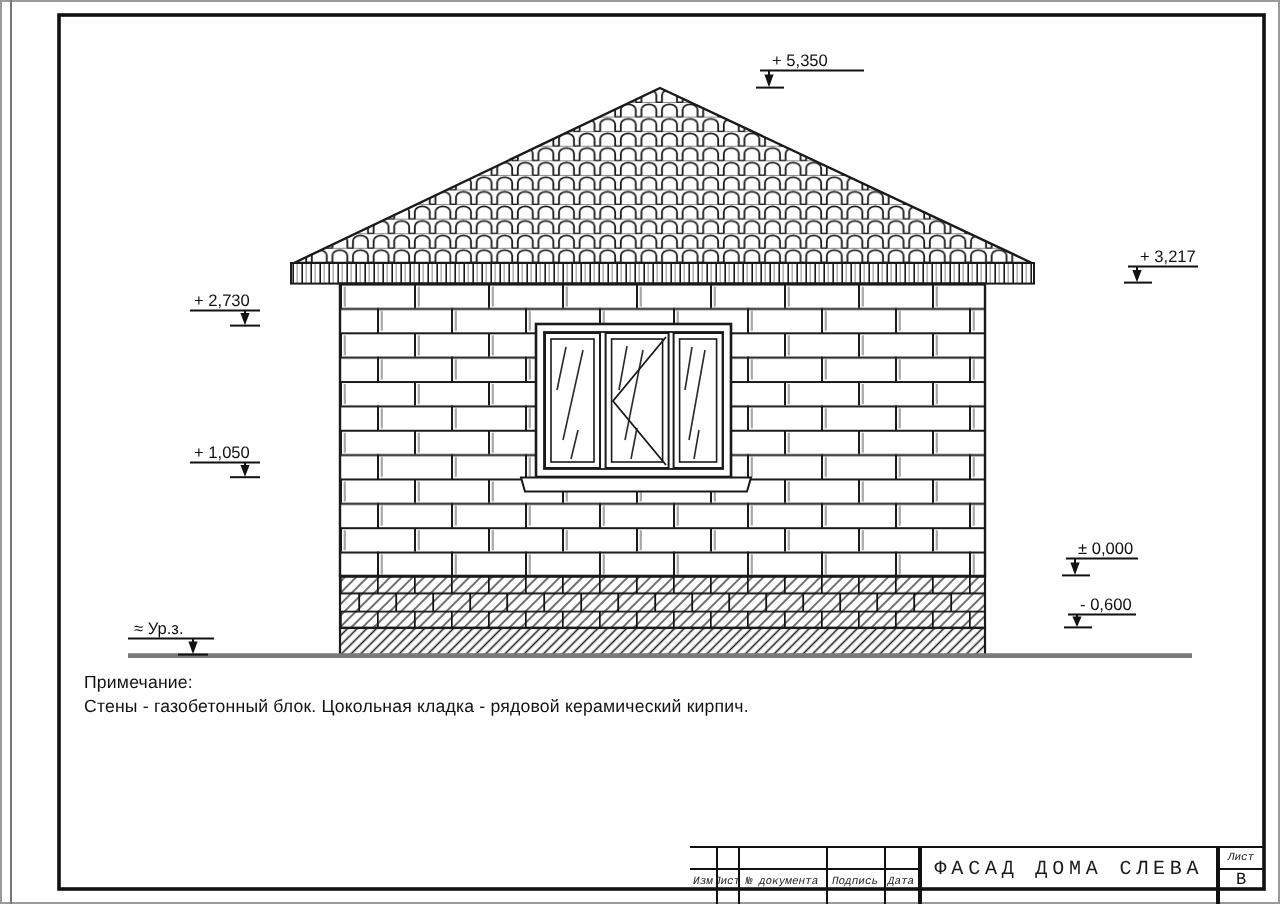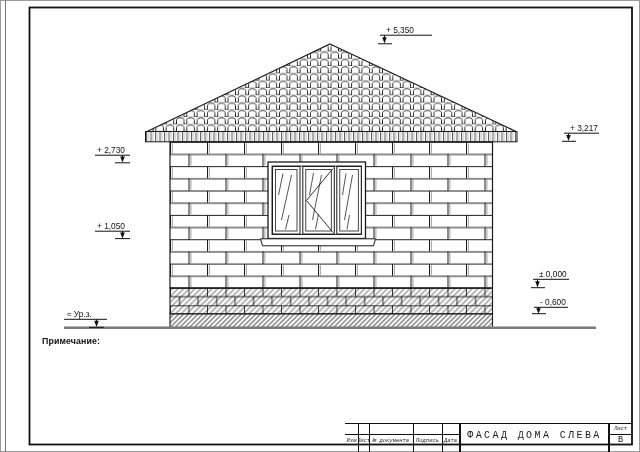--- a/index.html
+++ b/index.html
@@ -4,21 +4,21 @@
 <style>
   html,body{margin:0;padding:0;}
   body{
     width:640px;height:452px;position:relative;background:#fff;
     font-family:"Liberation Sans",sans-serif;color:#111;overflow:hidden;
   }
   .sheet-border{position:absolute;inset:0;border:1px solid #9a9a9a;pointer-events:none;}
   svg{position:absolute;left:0;top:0;}
   .notes{
     position:absolute;left:42px;top:336px;width:575px;
-    font-size:8.8px;line-height:11.6px;color:#111;letter-spacing:.1px;font-weight:bold;
+    font-size:8.8px;line-height:11.6px;color:#111;letter-spacing:.1px;
   }
   
   .tblock{
     position:absolute;left:345px;top:423px;width:287px;height:36px;
     border-top:1.8px solid #111;box-sizing:border-box;font-family:Liberation Mono, monospace;
   }
   .tb-v{position:absolute;top:0;bottom:0;width:1px;background:#111;}
   .tb-v.thick{width:1.8px;}
   .tb-h{position:absolute;height:1px;background:#111;top:9.5px;}
   .tb-cell{
@@ -196,20 +196,21 @@
       <line x1="64" y1="319.3" x2="107" y2="319.3" stroke-width="1"></line>
       <line x1="96.5" y1="319.3" x2="96.5" y2="322.3" stroke-width="1"></line>
       <polygon points="94.2,320.8 98.8,320.8 96.5,327.1" fill="#111" stroke="none"></polygon>
       <line x1="89" y1="327.3" x2="104" y2="327.3" stroke-width="1"></line>
     </g>
   </g>
 </svg>
 
 <div class="notes">
   <div>Примечание:</div>
+  <div>Стены - газобетонный блок. Цокольная кладка - рядовой керамический кирпич.</div>
 </div>
 
 <div class="tblock">
   <div class="tb-v" style="left:13px"></div>
   <div class="tb-v" style="left:24px"></div>
   <div class="tb-v" style="left:68px"></div>
   <div class="tb-v" style="left:97px"></div>
   <div class="tb-v thick" style="left:114px"></div>
   <div class="tb-v thick" style="left:263px"></div>
   <div class="tb-h" style="left:0;width:114px"></div>

